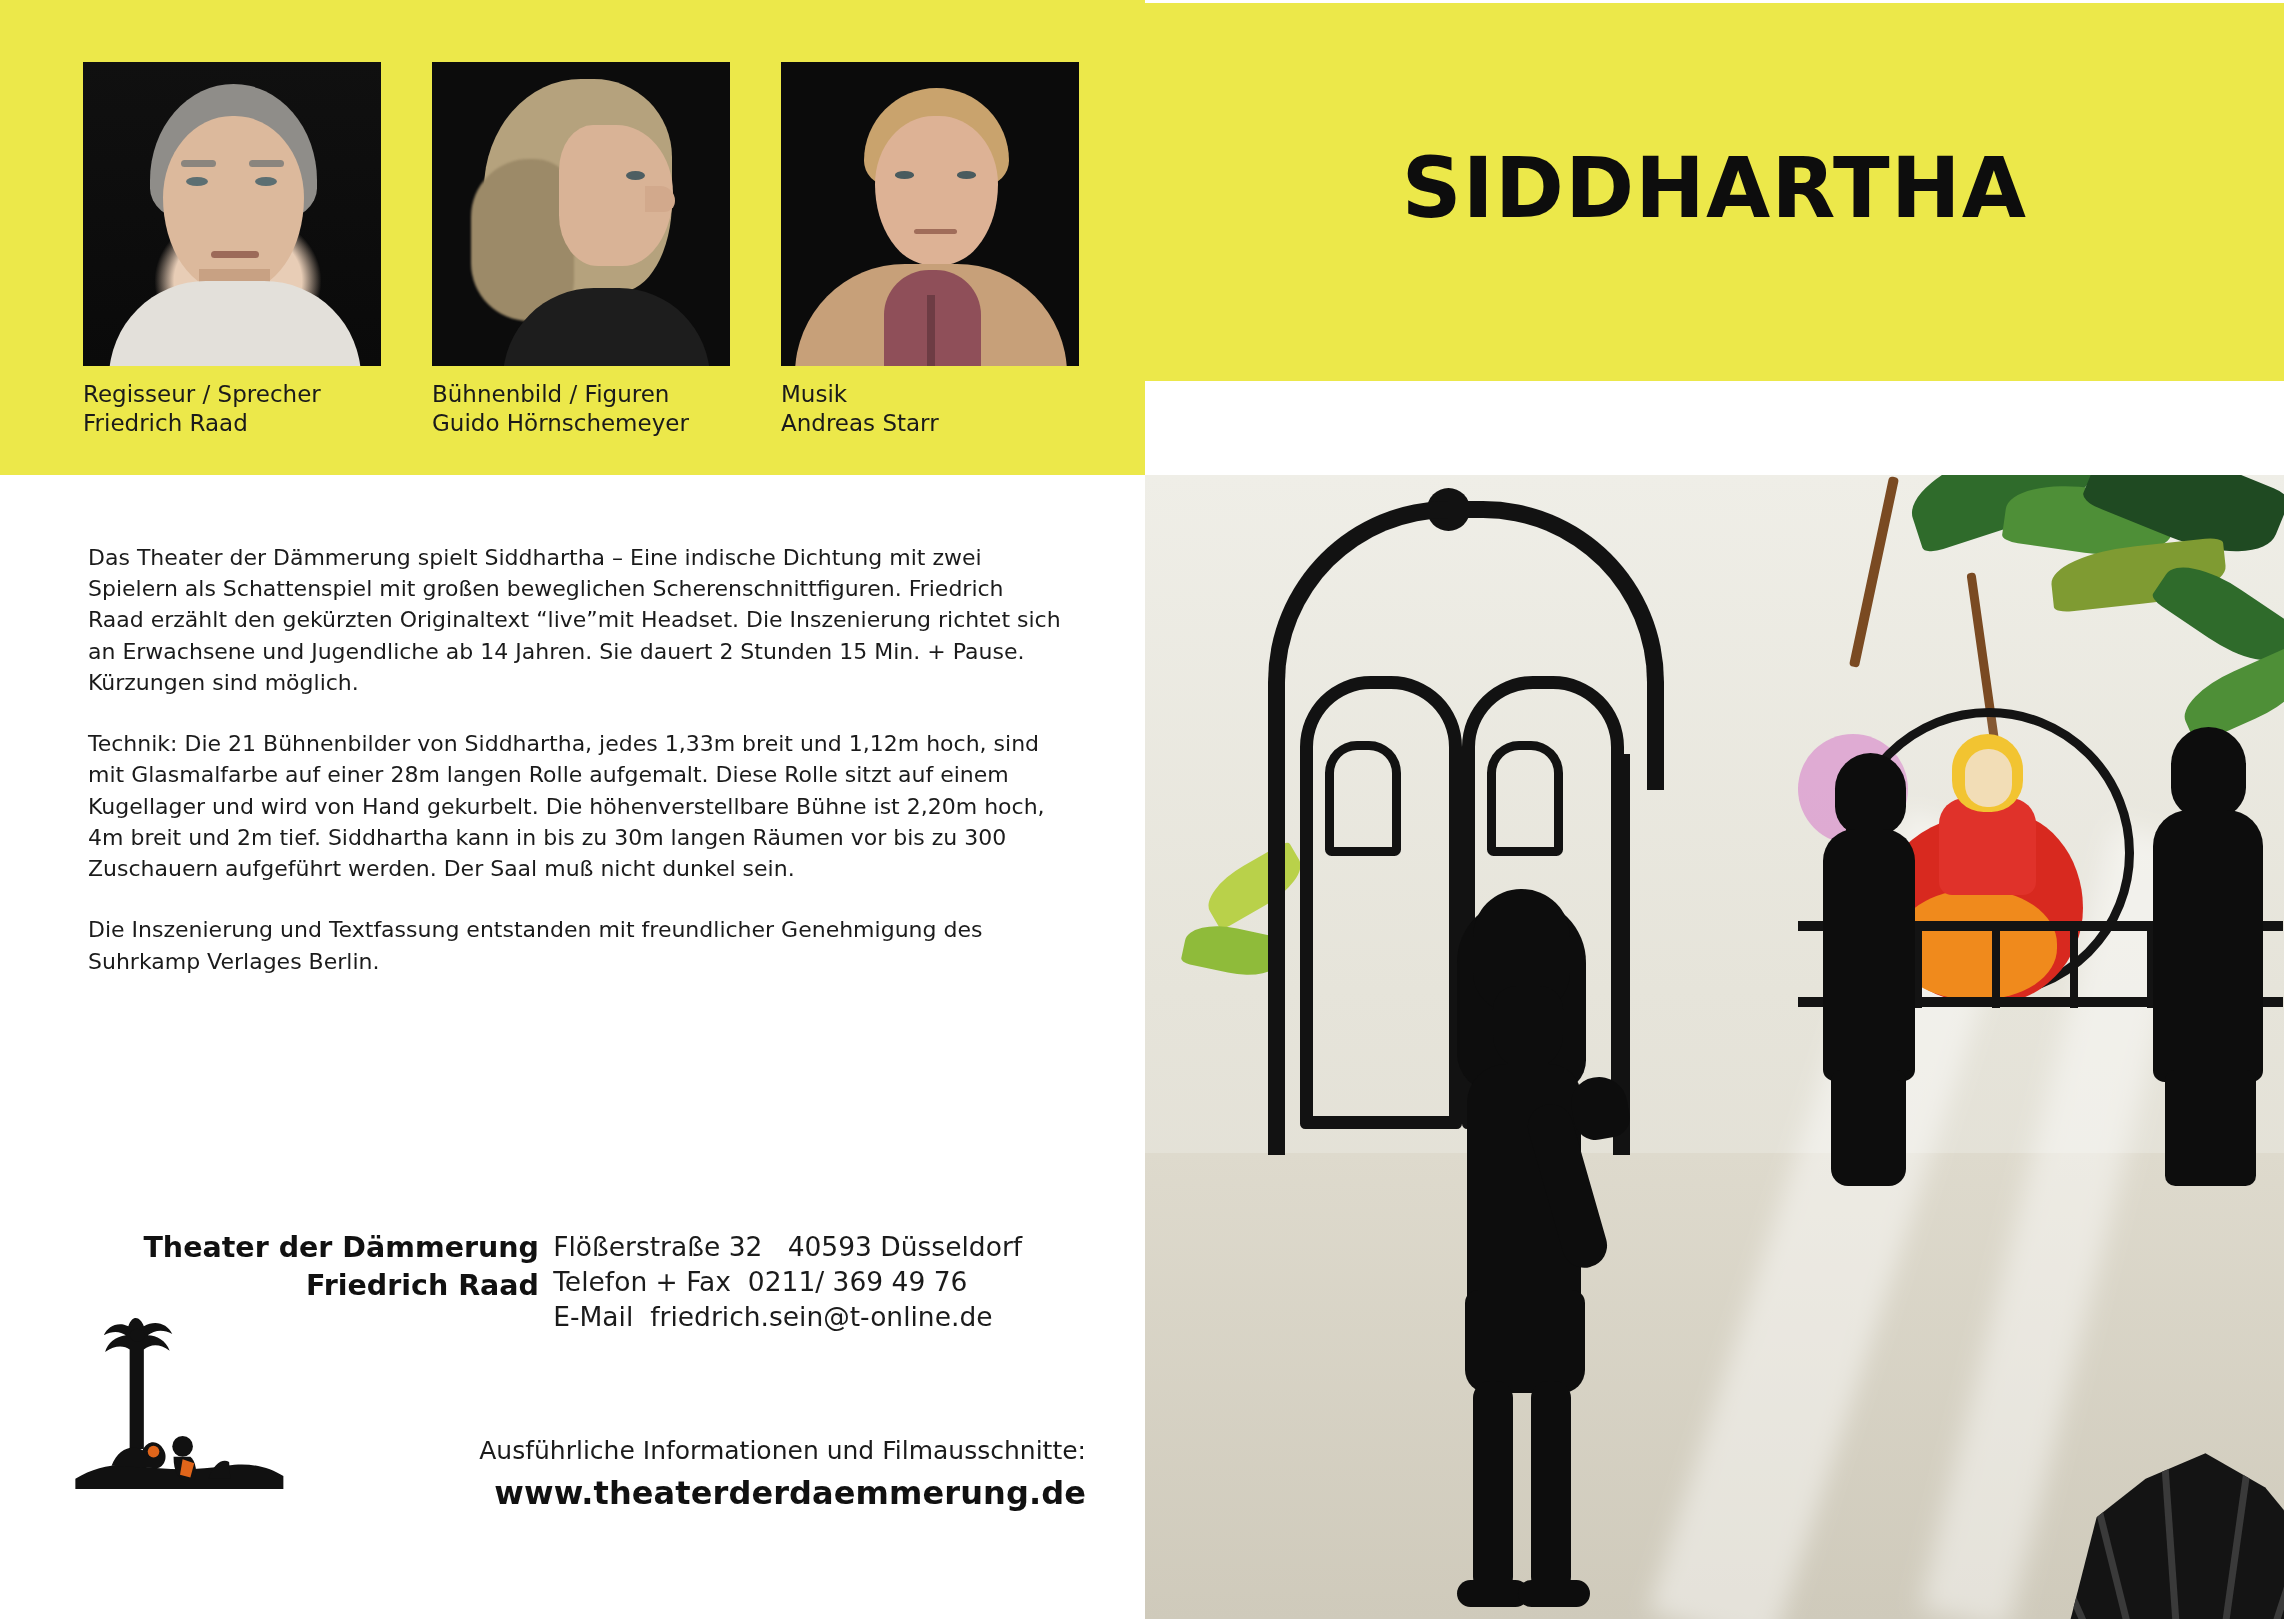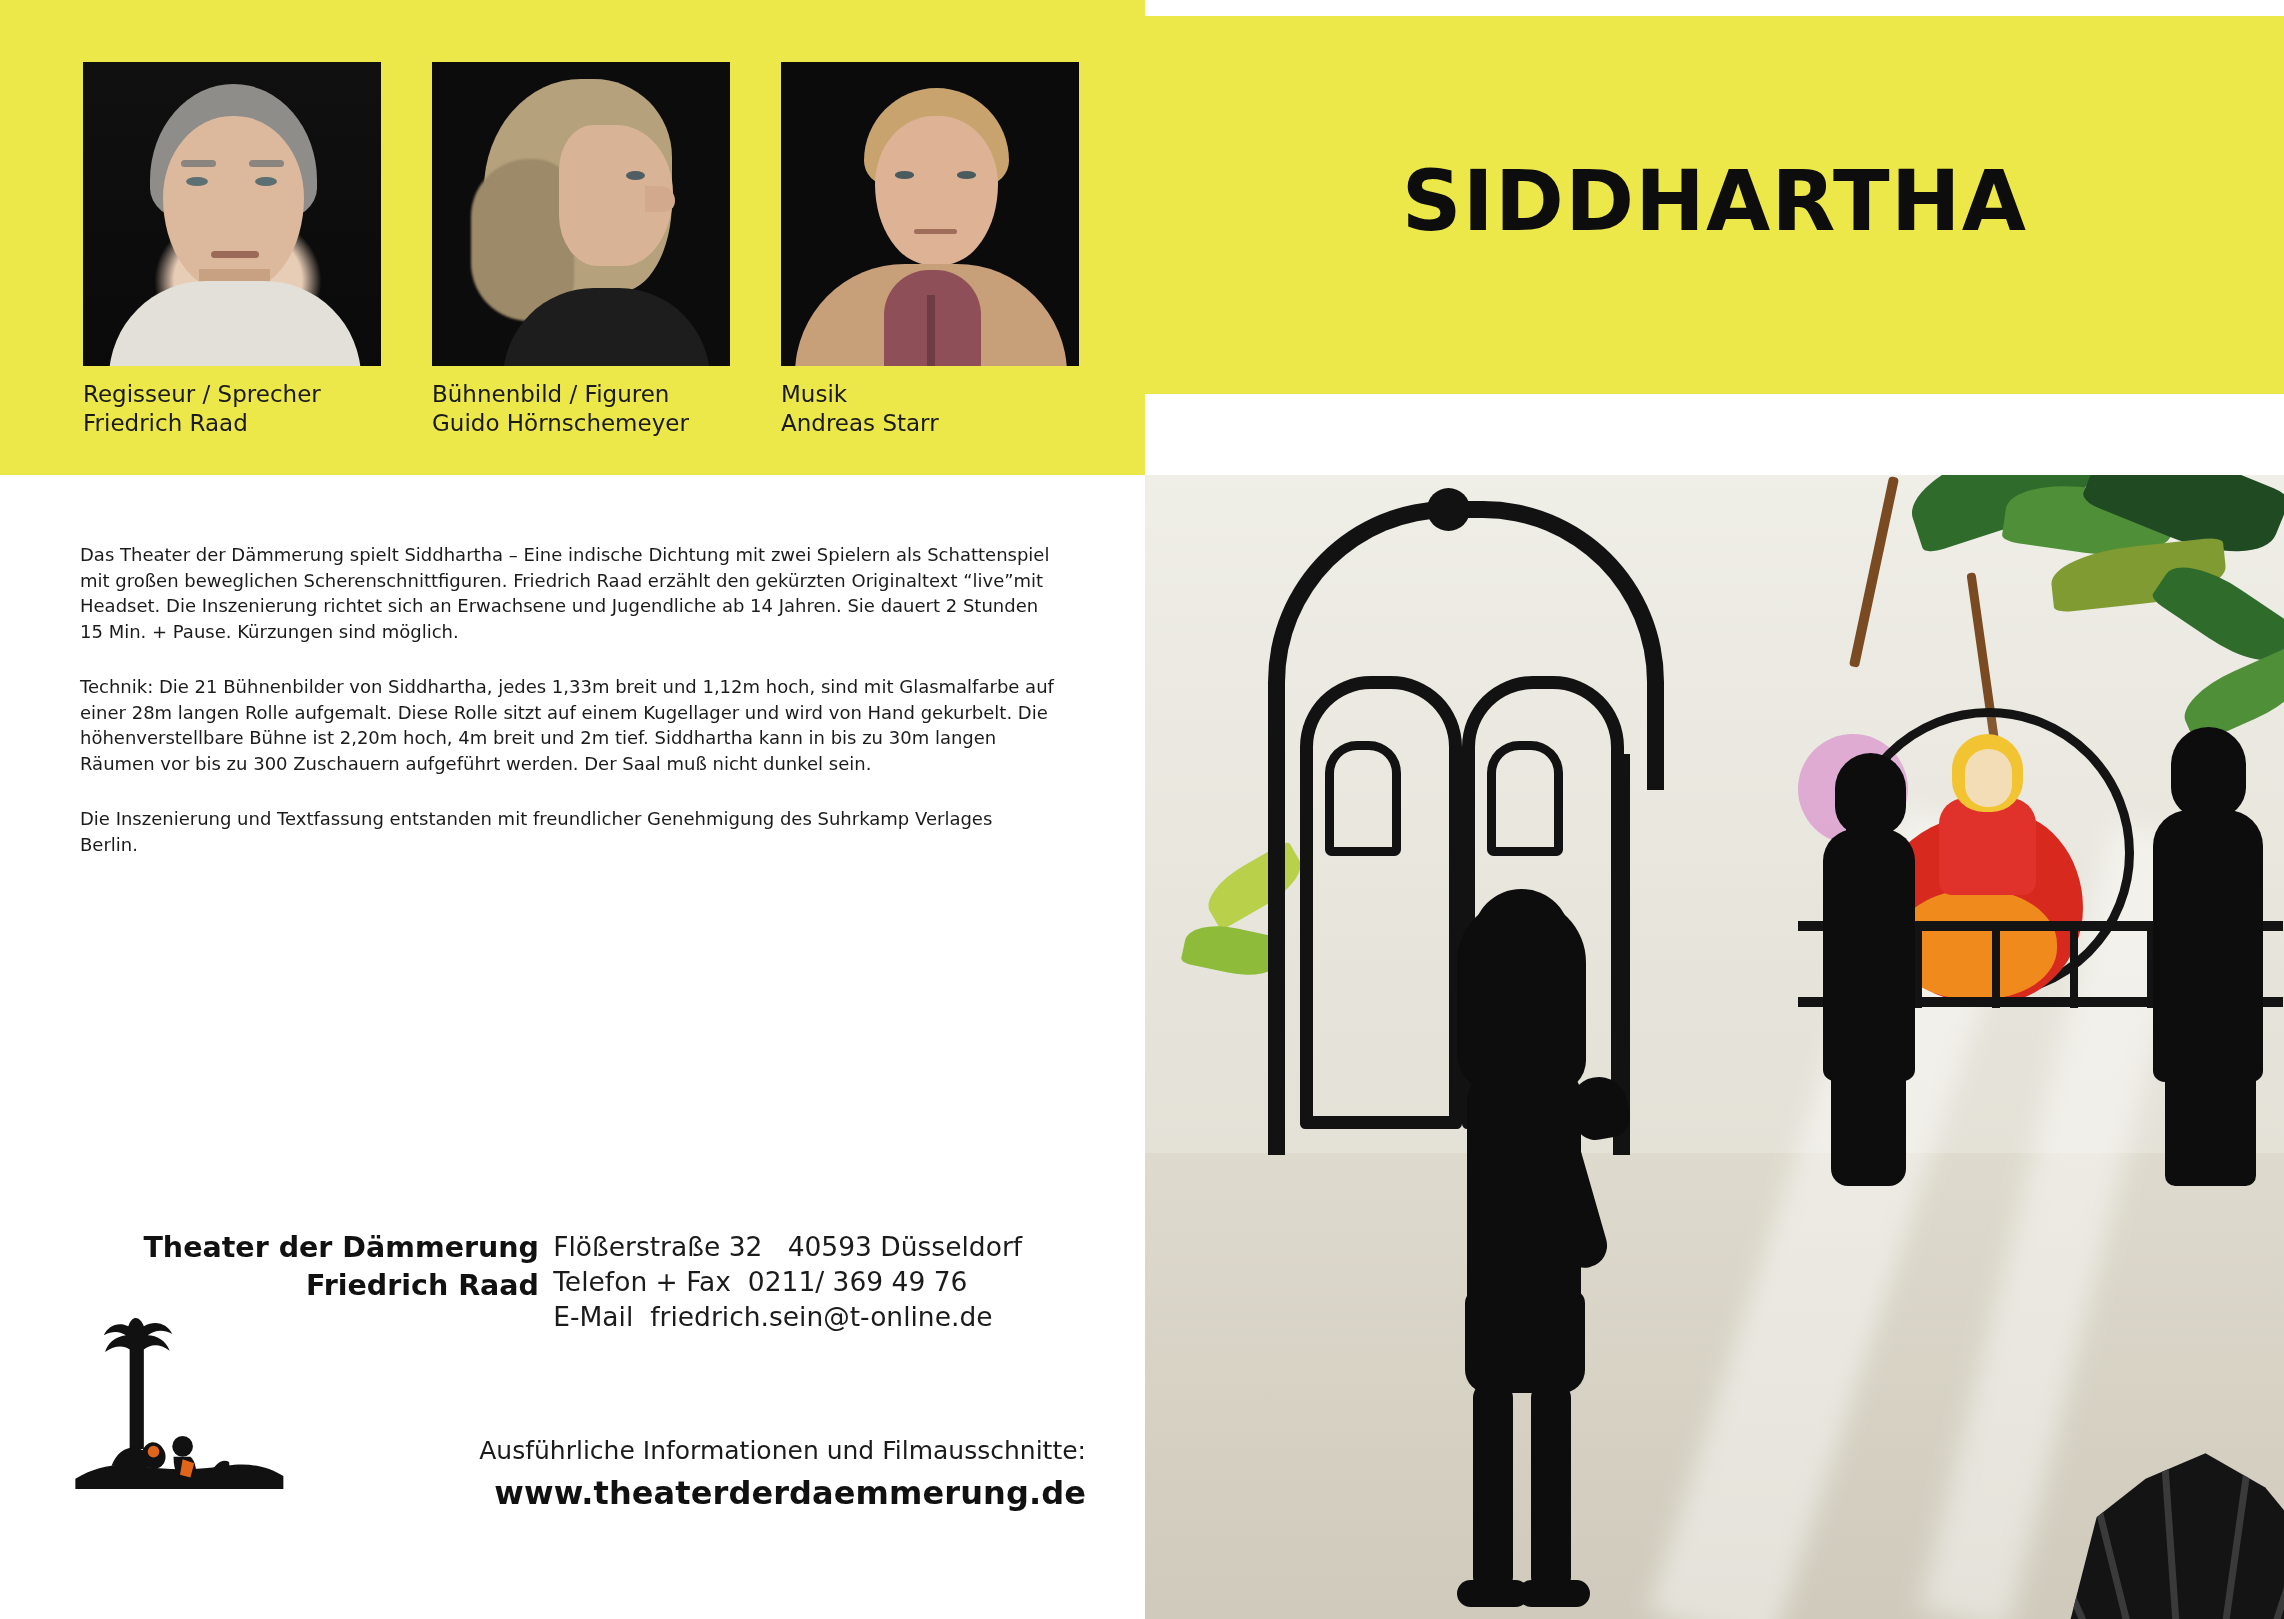--- a/index.html
+++ b/index.html
@@ -162,23 +162,23 @@
 
   
   .body-copy {
     position: absolute;
     left: 80px;
     top: 542px;
     width: 983px;
     color: #1b1b1b;
   }
   .para {
-    font-size: 18px;
+    font-size: 22px;
     line-height: 1.42;
-    margin: 0 0 30px 0;
+    margin: 0 0 30px 8px;
     font-family: "DejaVu Sans", sans-serif;
   }
   .para.center {
     text-align: left;
     width: 964px;
   }
 
   
   .contact {
     position: absolute;
@@ -230,21 +230,21 @@
   .web-url {
     font-size: 32px;
     font-weight: bold;
     color: #111;
     letter-spacing: 0.1px;
   }
 
   
   .right-yellow {
     position: absolute;
-    left: 0; top: 16px;
+    left: 0; top: 3px;
     width: 1139px; height: 378px;
     background: #ece84a;
     text-decoration: underline;
   }
   .title-main {
     position: absolute;
     left: 0; top: 137px;
     width: 1139px;
     text-align: center;
     font-size: 83px;

